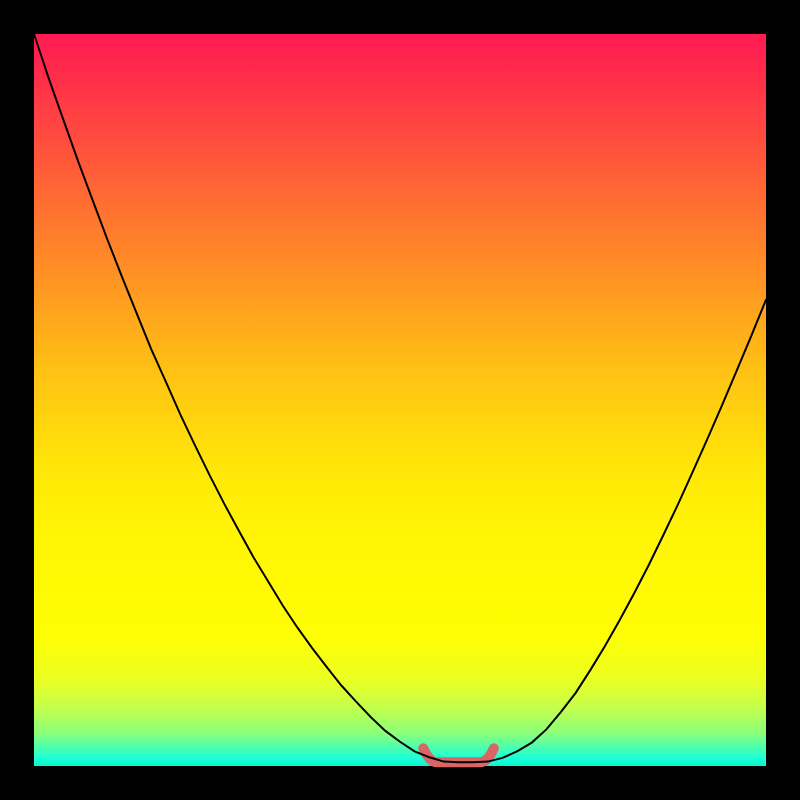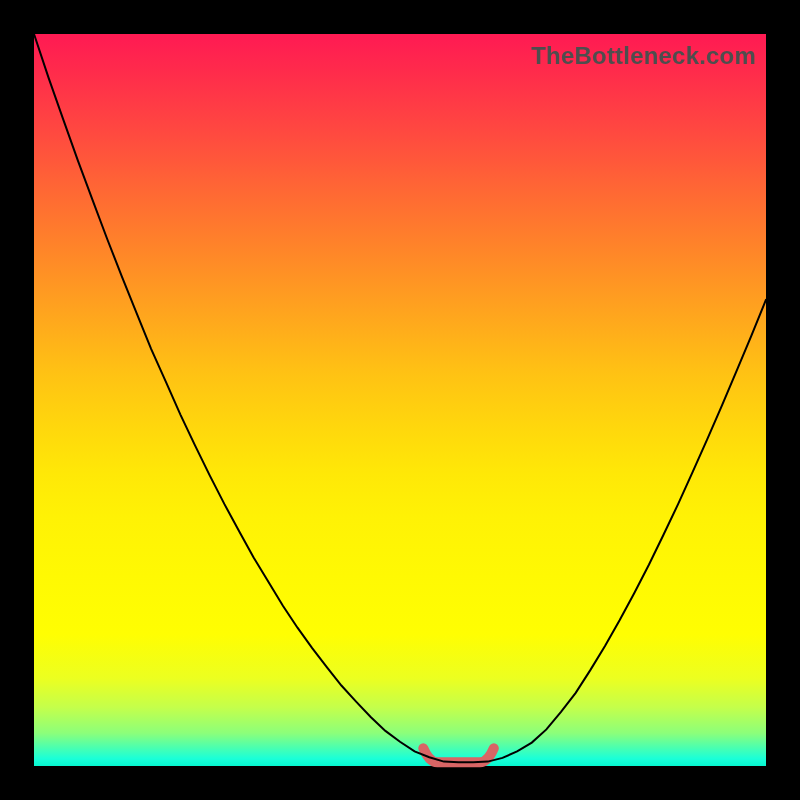--- a/index.html
+++ b/index.html
@@ -67,21 +67,20 @@
     stroke-linejoin: round;
   }
 </style>
 </head>
 <body>
 
 <div class="chart-container">
 
   <div class="plot-area">
 
-    <div class="source-label">TheBottleneck.com</div>
 
     <svg class="curves" viewBox="0 0 732 732">
       <path id="marker-path" class="marker-line" d="M 389.3 714.3 Q 395.3 728.3 403.3 728.3 L 445.8 728.3 Q 453.8 728.3 459.8 714.3"></path>
       <path id="curve-path" class="curve-line" d="M0.0 0.0 L14.6 43.9 L29.3 85.6 L43.9 126.6 L58.6 166.2 L73.2 205.0 L87.8 242.3 L102.5 278.9 L117.1 314.8 L131.8 347.7 L146.4 380.6 L161.0 411.4 L175.7 441.4 L190.3 469.9 L205.0 497.0 L219.6 523.4 L234.2 547.5 L248.9 571.7 L263.5 593.7 L278.2 614.1 L292.8 633.2 L307.4 651.5 L322.1 667.6 L336.7 683.0 L351.4 696.9 L366.0 707.8 L380.6 717.4 L395.3 723.2 L409.9 727.6 L424.6 728.3 L439.2 728.3 L453.8 727.6 L468.5 723.9 L483.1 717.4 L497.8 708.6 L512.4 695.4 L527.0 677.8 L541.7 658.8 L556.3 636.1 L571.0 612.0 L585.6 586.3 L600.2 559.2 L614.9 530.7 L629.5 500.7 L644.2 469.9 L658.8 437.7 L673.4 404.8 L688.1 371.1 L702.7 336.7 L717.4 301.6 L732.0 265.7"></path>
     </svg>
 
   </div>
 
 </div>
 

